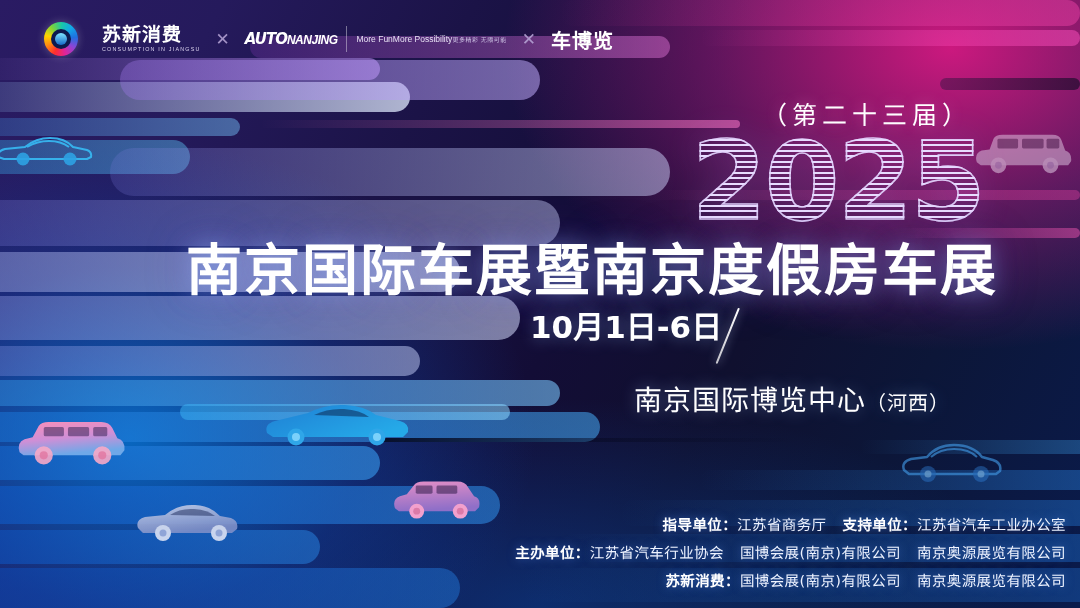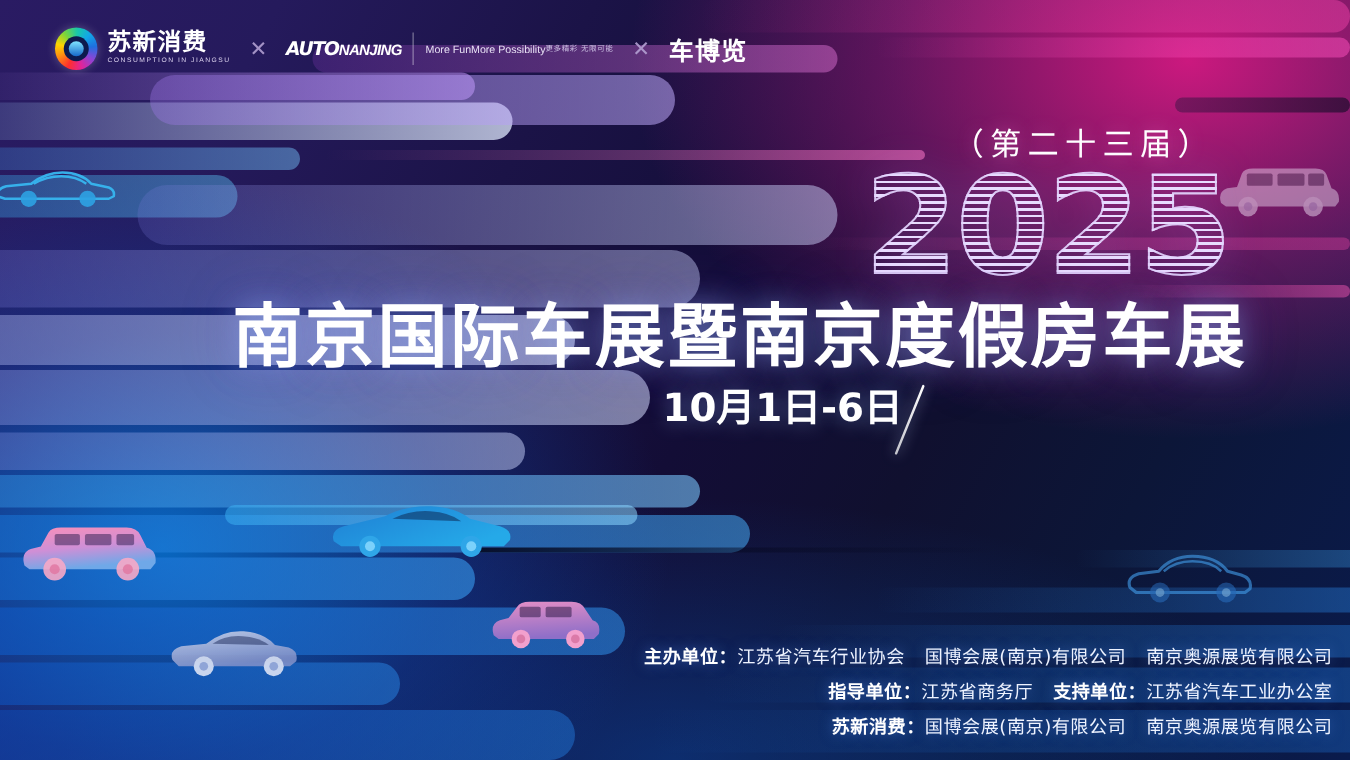--- a/index.html
+++ b/index.html
@@ -261,21 +261,21 @@
       <path fill="none" stroke="#3f95e0" stroke-width="4" d="M68 38 Q86 22 114 22 Q144 22 160 38"></path>
       <circle cx="62" cy="72" r="16" fill="#2f7fd8" opacity=".65"></circle>
         <circle cx="168" cy="72" r="16" fill="#2f7fd8" opacity=".65"></circle>
       <circle cx="62" cy="72" r="7" fill="#9fd8ff" opacity=".7"></circle>
         <circle cx="168" cy="72" r="7" fill="#9fd8ff" opacity=".7"></circle>
     </svg>
   </div>
 
   <div class="logobar">
 
-    <div style="display:flex;align-items:center;gap:8px;">
+    <div style="display:flex;align-items:center;gap:24px;">
       <div class="sx-mark"></div>
       <div class="sx-text">
         <span class="sx-cn">苏新消费</span>
         <span class="sx-en">CONSUMPTION IN JIANGSU</span>
       </div>
     </div>
 
     <span class="xsep">✕</span>
 
     <div style="display:flex;align-items:center;">
@@ -300,26 +300,29 @@
   <div class="year">2025</div>
   <div class="maintitle">南京国际车展暨南京度假房车展</div>
 
   <div class="dates">
     <div class="dgrp l">
       <div class="dval">10月1日-6日</div>
     </div>
     <div class="dslash"></div>
   </div>
 
+  <div class="venue">
+    <span>南京国际博览中心</span><span class="sub">（河西）</span>
+  </div>
 
   <div class="credits">
     <div class="cline">
+      <span class="ck">指导单位：</span><span>江苏省商务厅</span><span class="gapwide"></span><span class="ck">支持单位：</span><span>江苏省汽车工业办公室</span>
+    </div>
+    <div class="cline">
       <span class="ck">主办单位：</span><span>江苏省汽车行业协会</span><span class="gapwide"></span><span>国博会展(南京)有限公司</span><span class="gapwide"></span><span>南京奥源展览有限公司</span>
-    </div>
-    <div class="cline">
-      <span class="ck">指导单位：</span><span>江苏省商务厅</span><span class="gapwide"></span><span class="ck">支持单位：</span><span>江苏省汽车工业办公室</span>
     </div>
     <div class="cline">
       <span class="ck">苏新消费：</span><span>国博会展(南京)有限公司</span><span class="gapwide"></span><span>南京奥源展览有限公司</span>
     </div>
   </div>
 
 </div>
 
 </body></html>

